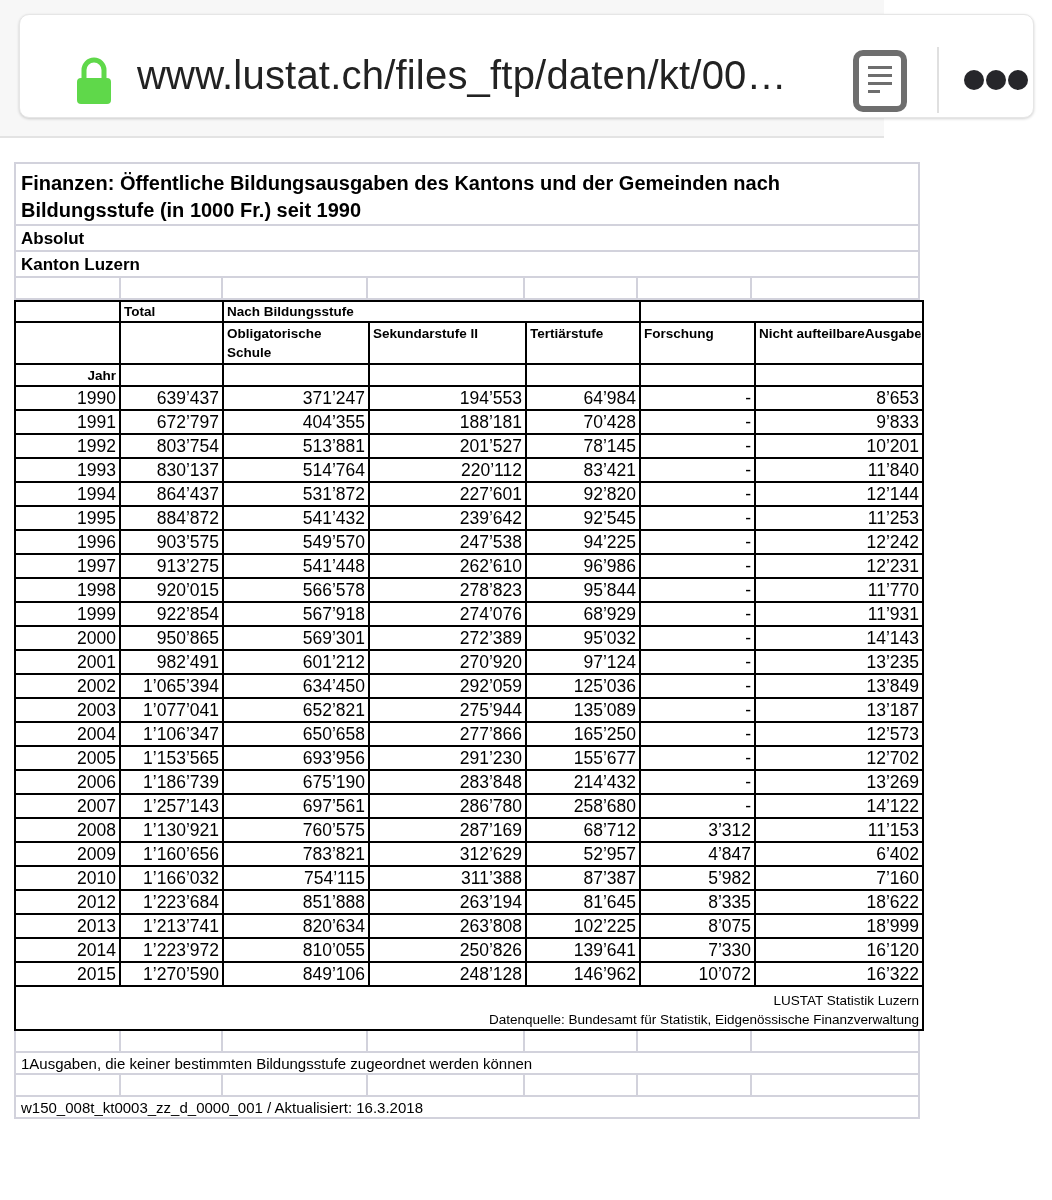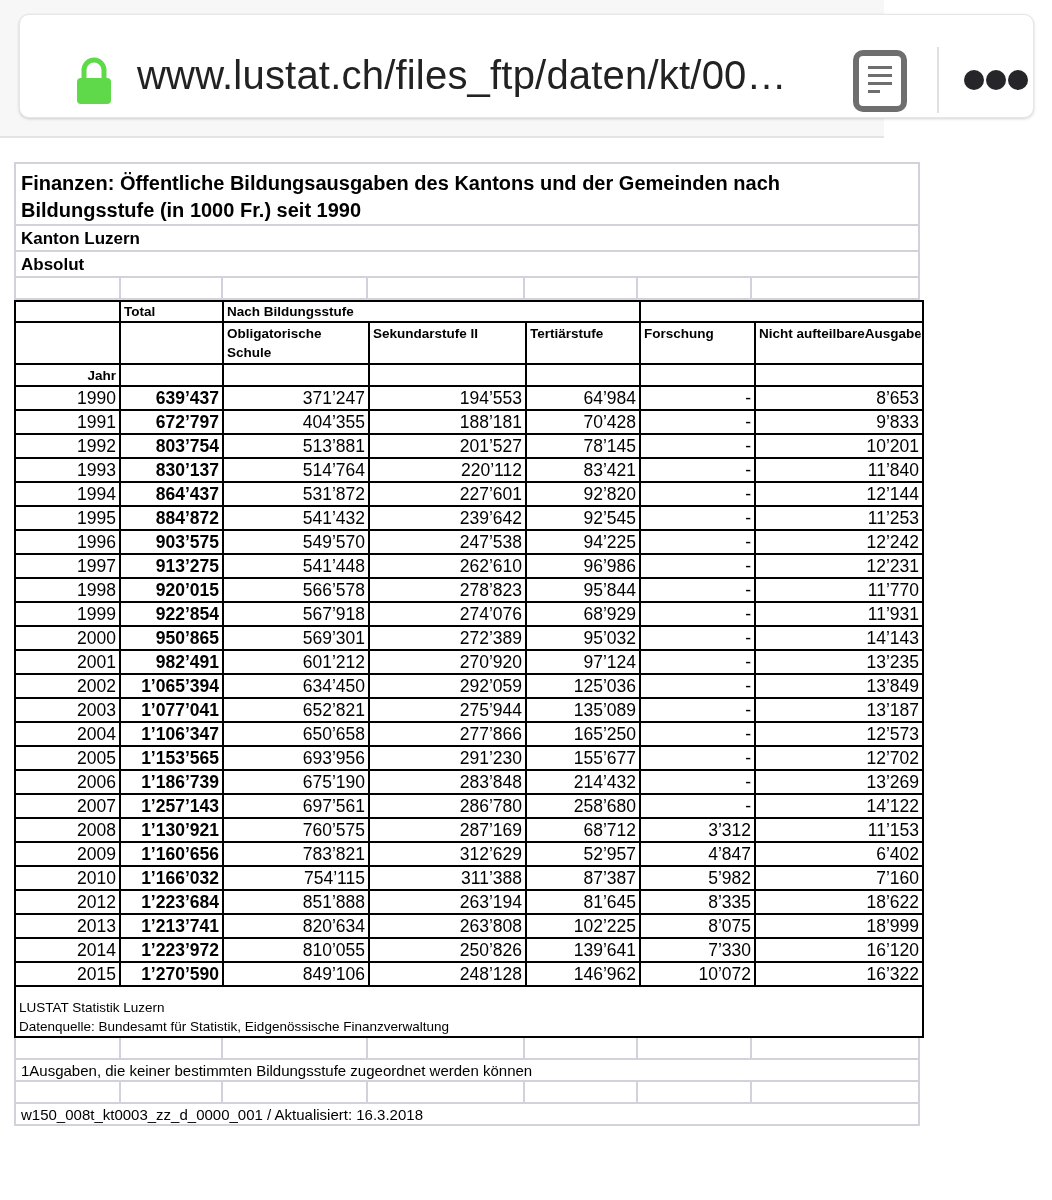--- a/index.html
+++ b/index.html
@@ -68,23 +68,23 @@
     border: 2px solid #000; padding: 0 3px; height: 22.4px; box-sizing: border-box;
     text-align: right; white-space: nowrap; overflow: hidden; line-height: 22px;
   }
   table.data tr.hdr td {
     font-weight: bold; font-size: 13.5px; text-align: left; vertical-align: top; line-height: 19px;
   }
   table.data tr.hdr1 td { height: 21px; }
   table.data tr.hdr2 td { height: 42px; padding-top: 1px; border-radius: 15px; }
   table.data tr.hdr3 td { height: 22px; }
   table.data tr.hdr3 td.jahr { text-align: right; vertical-align: bottom; }
-  table.data td.total { font-weight: bold; }
+  table.data td.total { font-weight: normal; }
   table.data tr.source td {
-    text-align: left; font-size: 13.5px; height: 42px; line-height: 19px; vertical-align: top; padding-top: 11px;
+    text-align: right; font-size: 13.5px; height: 42px; line-height: 19px; vertical-align: top; padding-top: 4px;
   }
   .foot-row { height: 22px; }
   .foot-text { position: absolute; left: 5px; top: 2px; font-size: 15px; }
   .c1 { width: 105px; } .c2 { width: 103px; } .c3 { width: 146px; } .c4 { width: 157px; }
   .c5 { width: 114px; } .c6 { width: 114px; } .c7 { width: 167px; }
 </style>
 </head>
 <body>
 
 <div class="chrome">
@@ -111,24 +111,24 @@
 </div>
 
 <div class="sheet">
   <div class="grid-row first title-row">
     <div class="title-text">
       <div>Finanzen: Öffentliche Bildungsausgaben des Kantons und der Gemeinden nach</div>
       <div>Bildungsstufe (in 1000 Fr.) seit 1990</div>
     </div>
   </div>
   <div class="grid-row sub-row">
+    <div class="sub-text">Absolut</div>
+  </div>
+  <div class="grid-row sub-row">
     <div class="sub-text">Kanton Luzern</div>
-  </div>
-  <div class="grid-row sub-row">
-    <div class="sub-text">Absolut</div>
   </div>
   <div class="grid-row empty-row">
     <div class="c c1"></div>
       <div class="c c2"></div>
       <div class="c c3"></div>
       <div class="c c4"></div>
       <div class="c c5"></div>
       <div class="c c6"></div>
       <div class="c c7"></div>
   </div>

